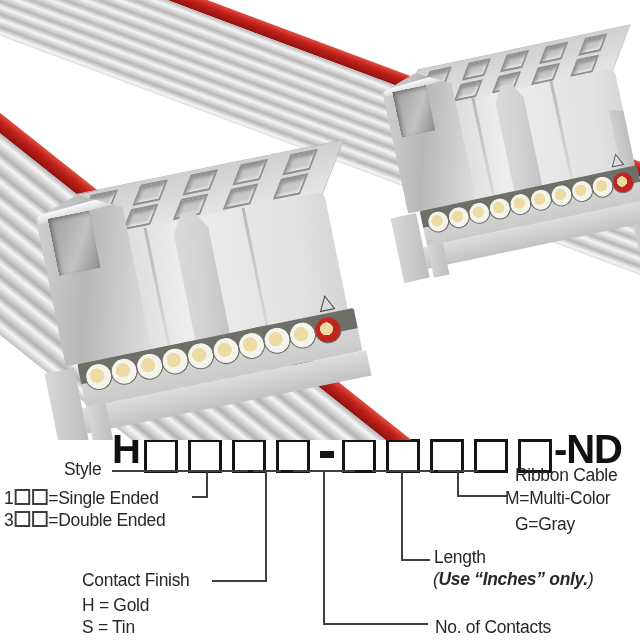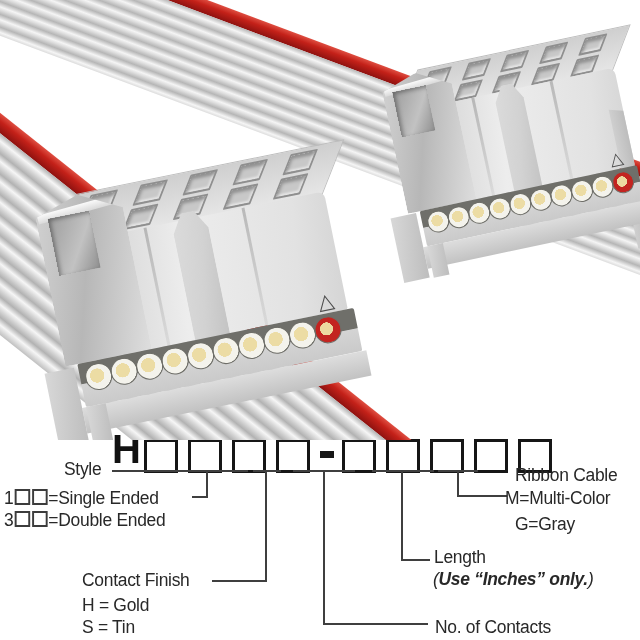--- a/index.html
+++ b/index.html
@@ -226,20 +226,21 @@
           <span class="pn-box"></span>
         </span>
       <span class="pn-dash"></span>
       <span class="pn-boxes g2">
           <span class="pn-box"></span>
           <span class="pn-box"></span>
           <span class="pn-box"></span>
           <span class="pn-box"></span>
           <span class="pn-box"></span>
         </span>
+      <span class="pn-big pn-suffix">-ND</span>
     </div>
 
     <div class="ln" style="left:112px;top:470px;width:136px;height:2px"></div>
     <div class="ln" style="left:206px;top:470px;width:2px;height:28px"></div>
     <div class="ln" style="left:192px;top:496px;width:16px;height:2px"></div>
 
     <div class="ln" style="left:253px;top:470px;width:28px;height:2px"></div>
     <div class="ln" style="left:265px;top:470px;width:2px;height:112px"></div>
     <div class="ln" style="left:212px;top:580px;width:55px;height:2px"></div>
 

